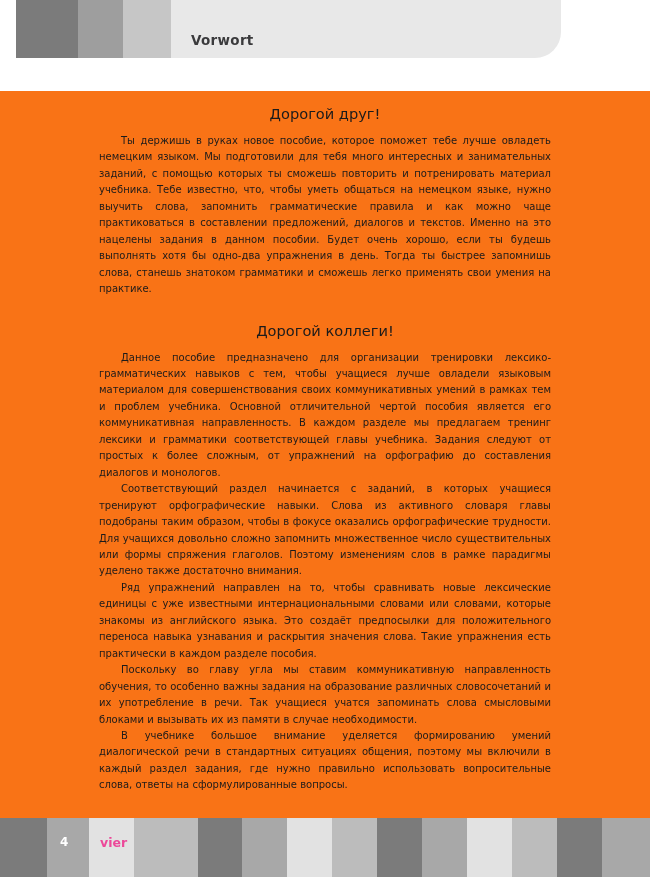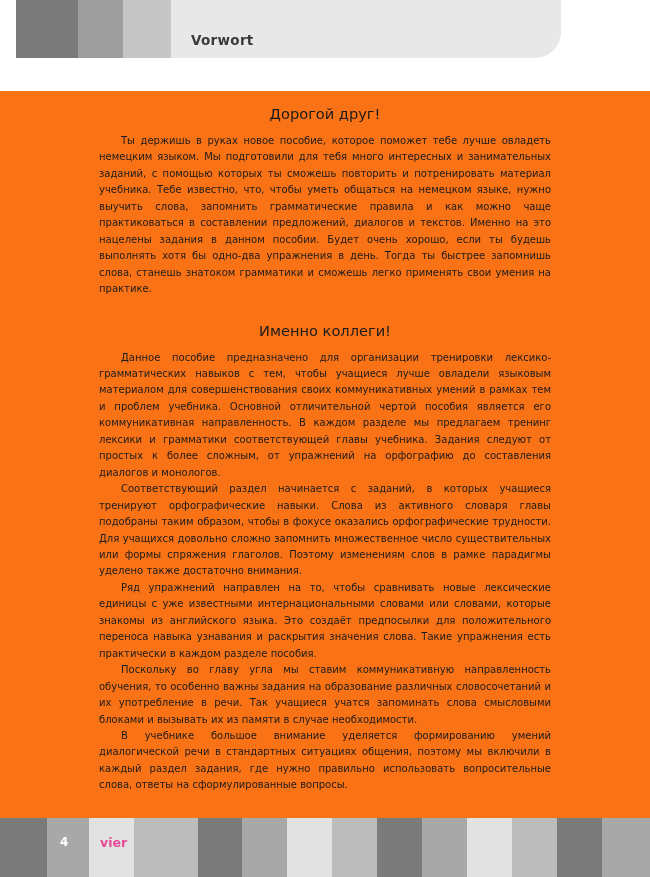--- a/index.html
+++ b/index.html
@@ -134,21 +134,21 @@
 </div>
 
 <div class="page-body">
   <div class="content">
 
     <h2 class="doc-heading heading-1">Дорогой друг!</h2>
 
     <p class="para first">Ты держишь в руках новое пособие, которое поможет тебе лучше овладеть немецким языком. Мы подготовили для тебя много интересных и занимательных заданий, с помощью которых ты сможешь повторить и потренировать материал учебника. Тебе известно, что, чтобы уметь общаться на немецком языке, нужно выучить слова, запомнить грамматические правила и как можно чаще практиковаться в составлении предложений, диалогов и текстов. Именно на это нацелены задания в данном пособии. Будет очень хорошо, если ты будешь выполнять хотя бы одно-два упражнения в день. Тогда ты быстрее запомнишь слова, станешь знатоком грамматики и сможешь легко применять свои умения на практике.</p>
 
 
-    <h2 class="doc-heading heading-2">Именно коллеги!</h2>
+    <h2 class="doc-heading heading-2">Дорогой коллеги!</h2>
 
     <p class="para first">Данное пособие предназначено для организации тренировки лексико-грамматических навыков с тем, чтобы учащиеся лучше овладели языковым материалом для совершенствования своих коммуникативных умений в рамках тем и проблем учебника. Основной отличительной чертой пособия является его коммуникативная направленность. В каждом разделе мы предлагаем тренинг лексики и грамматики соответствующей главы учебника. Задания следуют от простых к более сложным, от упражнений на орфографию до составления диалогов и монологов.</p>
     <p class="para">Соответствующий раздел начинается с заданий, в которых учащиеся тренируют орфографические навыки. Слова из активного словаря главы подобраны таким образом, чтобы в фокусе оказались орфографические трудности. Для учащихся довольно сложно запомнить множественное число существительных или формы спряжения глаголов. Поэтому изменениям слов в рамке парадигмы уделено также достаточно внимания.</p>
     <p class="para">Ряд упражнений направлен на то, чтобы сравнивать новые лексические единицы с уже известными интернациональными словами или словами, которые знакомы из английского языка. Это создаёт предпосылки для положительного переноса навыка узнавания и раскрытия значения слова. Такие упражнения есть практически в каждом разделе пособия.</p>
     <p class="para">Поскольку во главу угла мы ставим коммуникативную направленность обучения, то особенно важны задания на образование различных словосочетаний и их употребление в речи. Так учащиеся учатся запоминать слова смысловыми блоками и вызывать их из памяти в случае необходимости.</p>
     <p class="para">В учебнике большое внимание уделяется формированию умений диалогической речи в стандартных ситуациях общения, поэтому мы включили в каждый раздел задания, где нужно правильно использовать вопросительные слова, ответы на сформулированные вопросы.</p>
 
   </div>
 </div>
 

